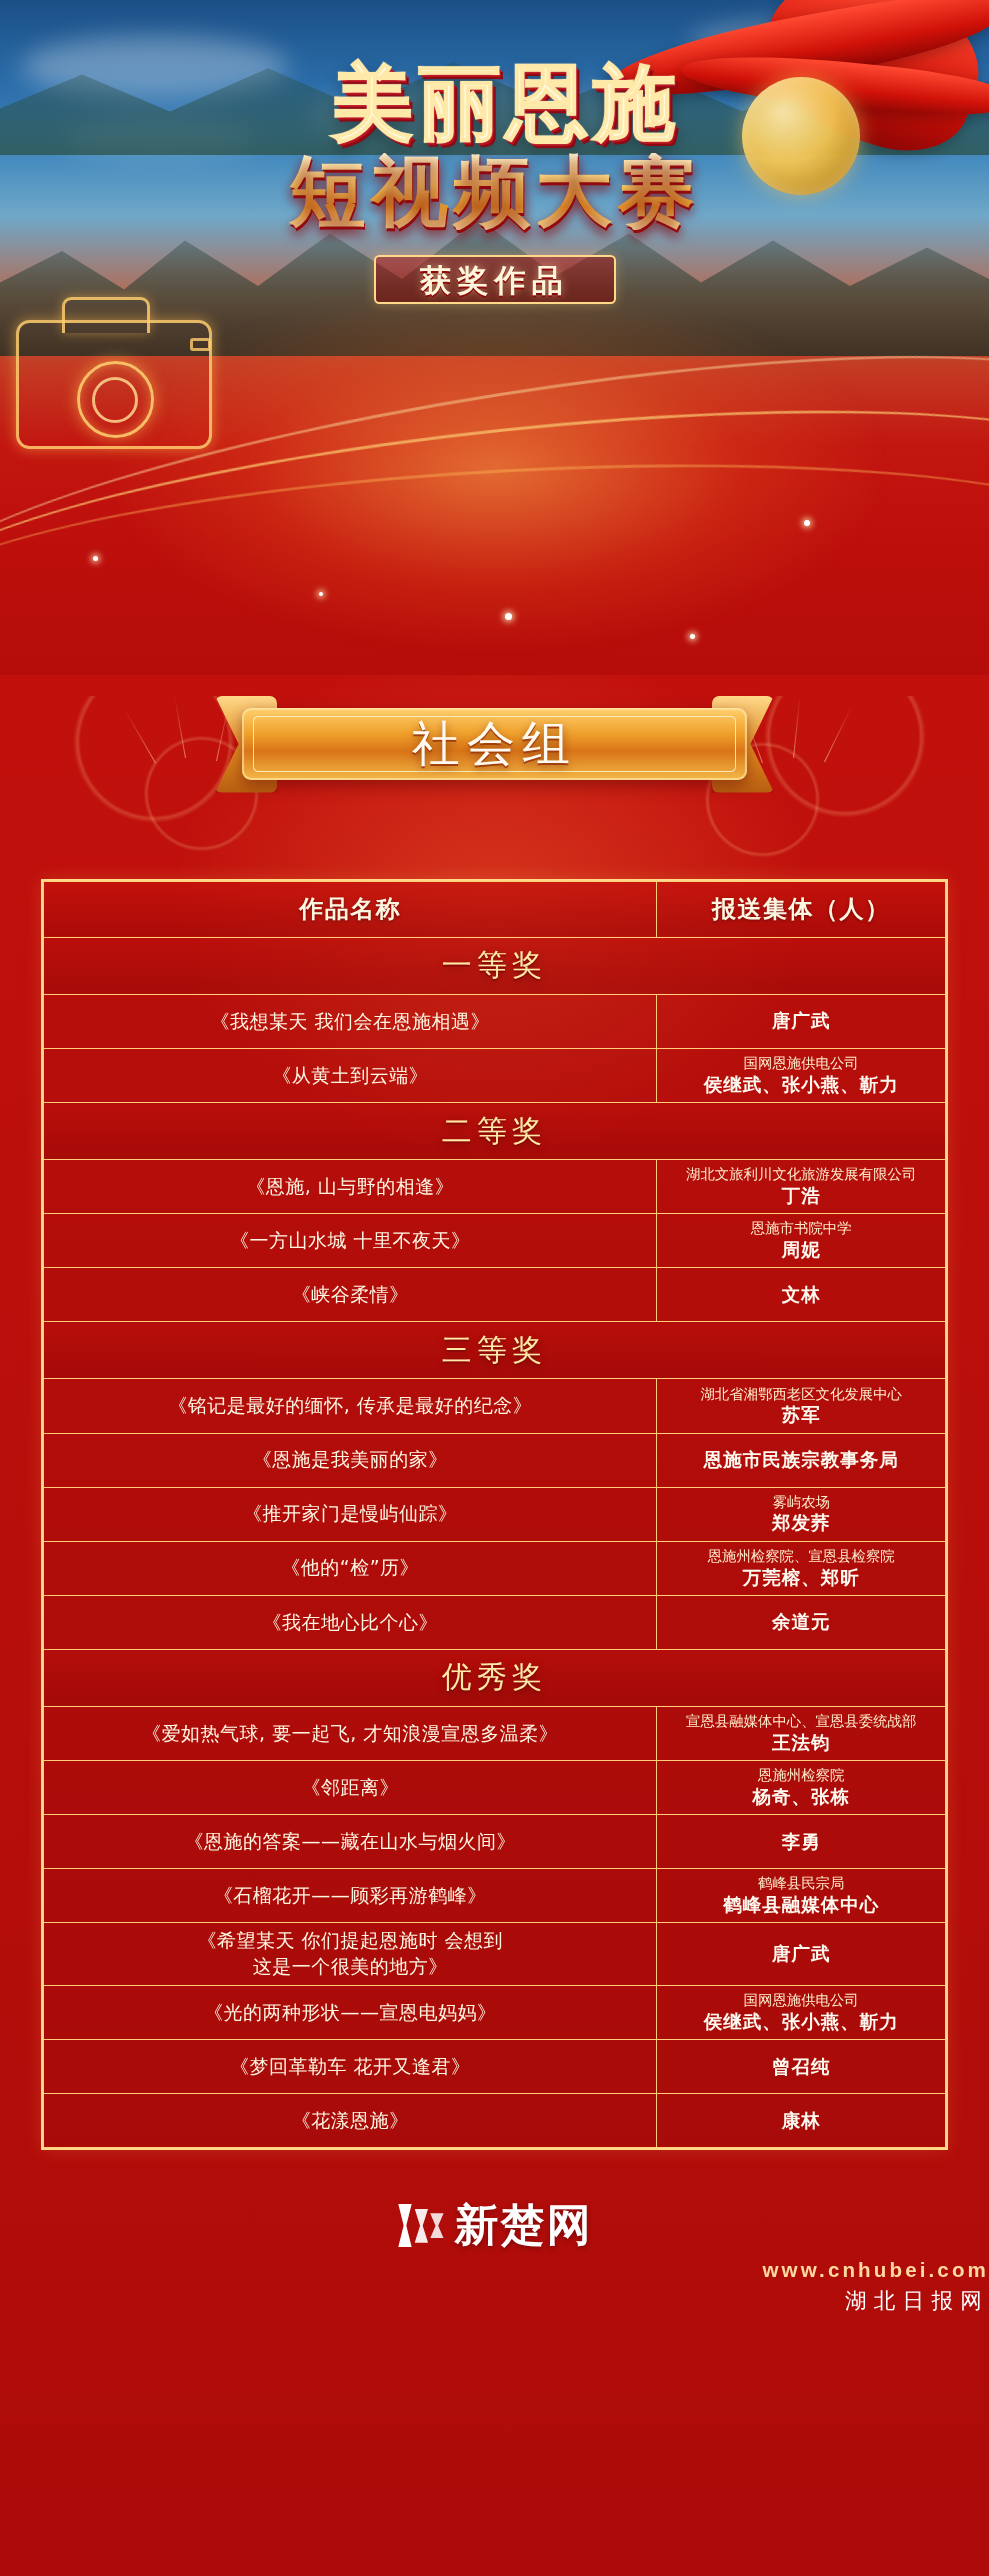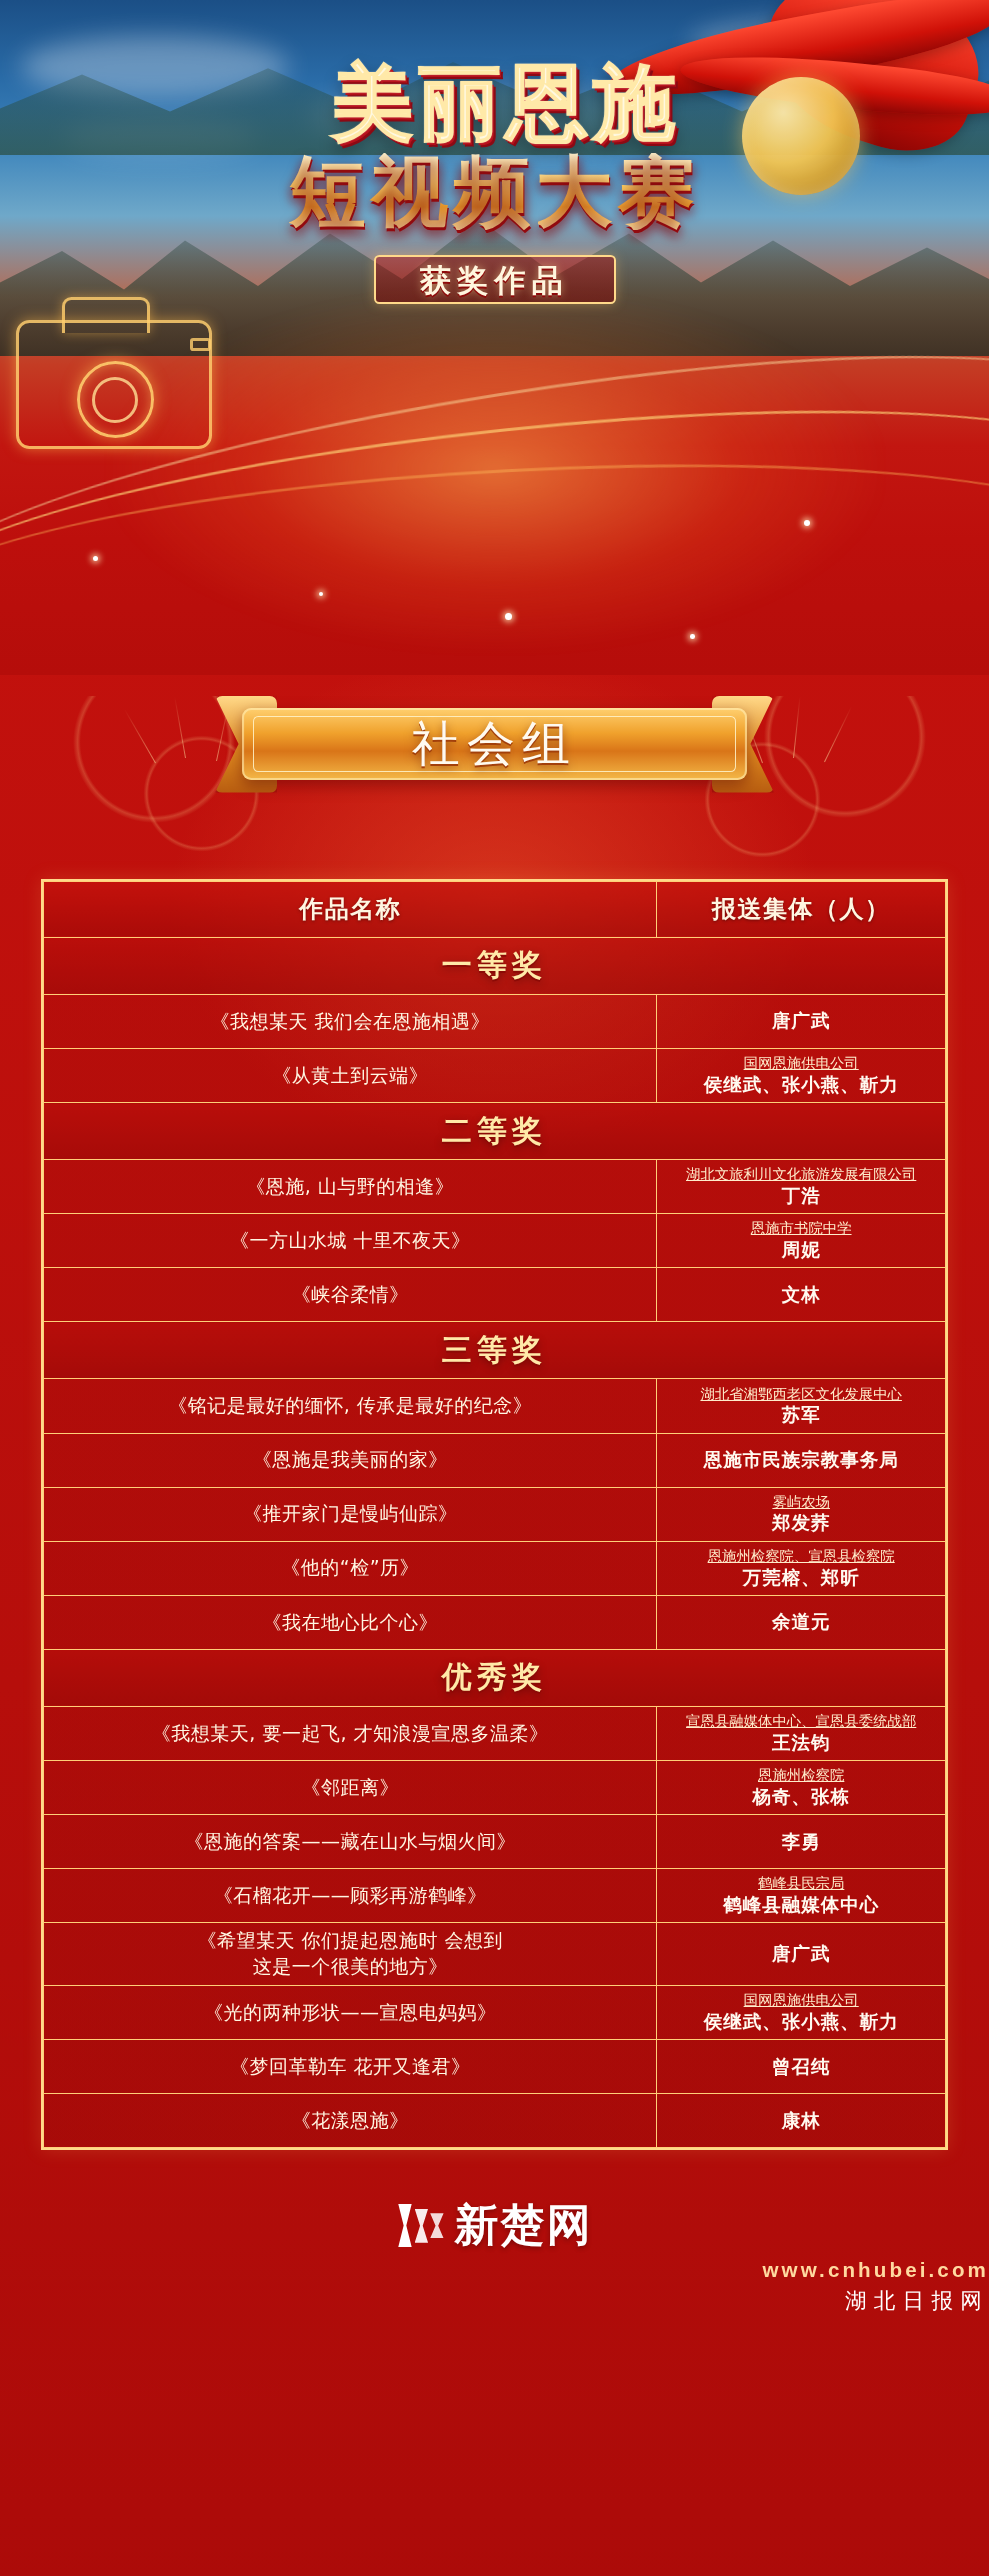--- a/index.html
+++ b/index.html
@@ -288,21 +288,21 @@
     height: 56px;
     font-size: 24px;
     font-weight: bold;
     letter-spacing: 1.5px;
     background: linear-gradient(180deg, rgba(205,20,12,0.55), rgba(160,8,6,0.55));
     text-shadow: 0 1px 3.1px rgba(0,0,0,0.4);
   }
   tr.award-row td {
     height: 57px;
     font-size: 30px;
-    font-weight: bold;
+    font-weight: normal;
     letter-spacing: 5.2px;
     color: #ffe9a8;
     background: linear-gradient(180deg, rgba(190,14,10,0.45), rgba(150,8,6,0.45));
     text-shadow: 0 1.5px 0 #8c0a06, 0 3.1px 8.2px rgba(0,0,0,0.35);
   }
   tr.entry td { height: 54px; padding: 5.2px 7.2px; }
   td.work {
     font-size: 19px;
     letter-spacing: 0.5px;
     line-height: 1.35;
@@ -310,21 +310,20 @@
   td.submitter {
     font-size: 18px;
     line-height: 1.38;
   }
   td.submitter .org {
     display: block;
     font-size: 14.4px;
     color: #ffeccb;
     letter-spacing: 0;
     line-height: 1.3;
-    text-decoration: underline;
   }
   td.submitter .person {
     display: block;
     font-size: 18.5px;
     font-weight: bold;
     color: #fffaf0;
     letter-spacing: 1px;
     line-height: 1.3;
   }
   td.work .l2 { display: block; }
@@ -533,21 +532,21 @@
           <td class="work">《我在地心比个心》</td>
           <td class="submitter">
             <span class="person">余道元</span>
           </td>
         </tr>
 
         <tr class="award-row">
           <td colspan="2">优秀奖</td>
         </tr>
         <tr class="entry">
-          <td class="work">《我想某天, 要一起飞, 才知浪漫宣恩多温柔》</td>
+          <td class="work">《爱如热气球, 要一起飞, 才知浪漫宣恩多温柔》</td>
           <td class="submitter">
             <span class="org">宣恩县融媒体中心、宣恩县委统战部</span>
             <span class="person">王法钧</span>
           </td>
         </tr>
         <tr class="entry">
           <td class="work">《邻距离》</td>
           <td class="submitter">
             <span class="org">恩施州检察院</span>
             <span class="person">杨奇、张栋</span>

